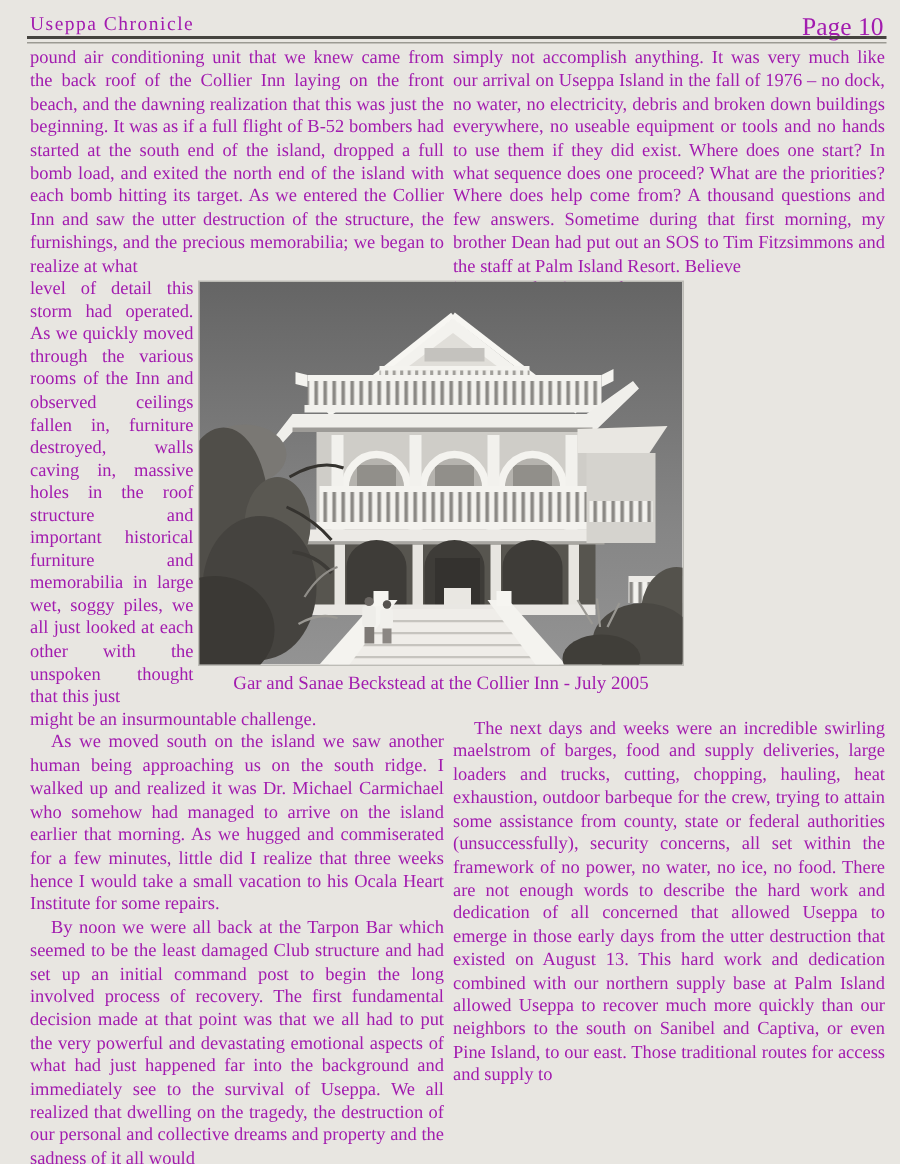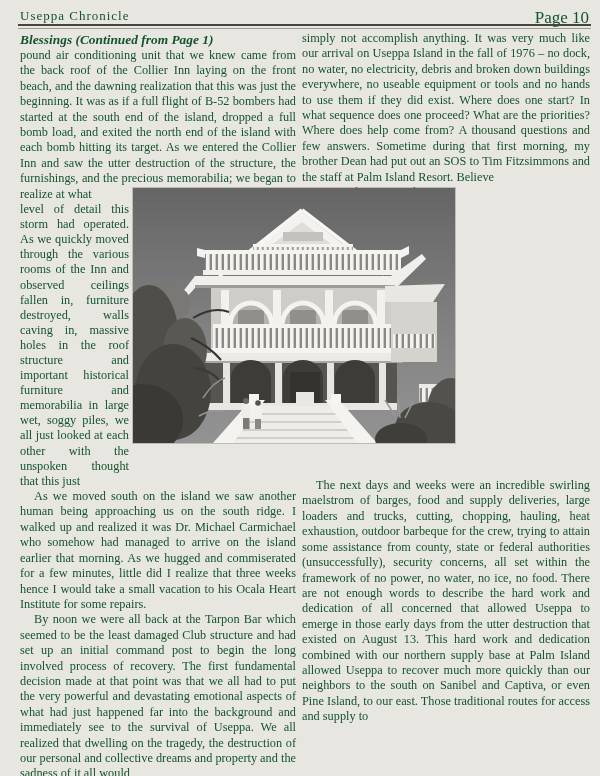--- a/index.html
+++ b/index.html
@@ -1,20 +1,20 @@
 <!DOCTYPE html>
 <html lang="en"><head>
 <meta charset="utf-8">
 <style>
   html,body { margin:0; padding:0; background:#d0cec9; }
   .page {
     position:relative; width:600px; height:776px;
     background:#e8e6e1;
     font-family:"Liberation Serif", serif;
-    color:#14532d;
+    color:#a21caf;
     overflow:hidden;
   }
   .hdr-left { position:absolute; left:20px; top:8px; font-size:13px; letter-spacing:1px; }
   .hdr-right { position:absolute; right:11px; top:8px; font-size:17px; }
   .rule-main { position:absolute; left:18px; width:573px; top:24px; height:2px; background:#45443f; }
   .rule-echo { position:absolute; left:18px; width:573px; top:28px; height:1px; background:#9b9a93; }
 
   .col { position:absolute; top:31px; text-align:justify; font-size:12.3px; line-height:15.4px; }
   .col-left  { left:20px;  width:276px; }
   .col-right { left:302px; width:288px; }
@@ -38,23 +38,23 @@
 <body>
 
 <div class="page">
 
   <span class="hdr-left">Useppa Chronicle</span>
   <span class="hdr-right">Page 10</span>
   <div class="rule-main"></div>
   <div class="rule-echo"></div>
 
   <div class="col col-left">
-    <p class="heading">Blessings (Continued from Page 1)</p>
     <p>pound air conditioning unit that we knew came from the back roof of the Collier Inn laying on the front beach, and the dawning realization that this was just the beginning.  It was as if a full flight of B-52 bombers had started at the south end of the island, dropped a full bomb load, and exited the north end of the island with each bomb hitting its target.  As we entered the Collier Inn and saw the utter destruction of the structure, the furnishings, and the precious memorabilia; we began to realize at what</p>
     <p class="narrow-l">level of detail this storm had operated.  As we quickly moved through the various rooms of the Inn and observed ceilings fallen in, furniture destroyed, walls caving in, massive holes in the roof structure and important historical furniture and memorabilia in large wet, soggy piles, we all just looked at each other with the unspoken thought that this just</p>
+    <p>might be an insurmountable challenge.</p>
     <p class="indent">As we moved south on the island we saw another human being approaching us on the south ridge.  I walked up and realized it was Dr. Michael Carmichael who somehow had managed to arrive on the island earlier that morning.  As we hugged and commiserated for a few minutes, little did I realize that three weeks hence I would take a small vacation to his Ocala Heart Institute for some repairs.</p>
     <p class="indent">By noon we were all back at the Tarpon Bar which seemed to be the least damaged Club structure and had set up an initial command post to begin the long involved process of recovery.  The first fundamental decision made at that point was that we all had to put the very powerful and devastating emotional aspects of what had just happened far into the background and immediately see to the survival of Useppa.  We all realized that dwelling on the tragedy, the destruction of our personal and collective dreams and property and the sadness of it all would</p>
   </div>
 
   <div class="col col-right">
     <p>simply not accomplish anything.  It was very much like our arrival on Useppa Island in the fall of 1976 – no dock, no water, no electricity, debris and broken down buildings everywhere, no useable equipment or tools and no hands to use them if they did exist.  Where does one start?  In what sequence does one proceed?  What are the priorities?  Where does help come from?  A thousand questions and few answers.  Sometime during that first morning, my brother Dean had put out an SOS to Tim Fitzsimmons and the staff at Palm Island Resort.  Believe</p>
     <p class="narrow-r">it or not, by 2 PM that afternoon the first of many 80 foot barge loads of men and material were already approaching Useppa Island.  Seeing that first barge arrive on Useppa with a front end loader, a truck full of supplies and several Igloo coolers full of ice we began to realize that help was on the way.  Fortunately our Palm Island Resort had been spared the</p>
     <p class="indent">The next days and weeks were an incredible swirling maelstrom of barges, food and supply deliveries, large loaders and trucks, cutting, chopping, hauling, heat exhaustion, outdoor barbeque for the crew, trying to attain some assistance from county, state or federal authorities (unsuccessfully), security concerns, all set within the framework of no power, no water, no ice, no food.  There are not enough words to describe the hard work and dedication of all concerned that allowed Useppa to emerge in those early days from the utter destruction that existed on August 13.  This hard work and dedication combined with our northern supply base at Palm Island allowed Useppa to recover much more quickly than our neighbors to the south on Sanibel and Captiva, or even Pine Island, to our east.  Those traditional routes for access and supply to</p>
   </div>
 
@@ -181,14 +181,15 @@
         <ellipse cx="318" cy="222" rx="24" ry="32" fill="#54524c"></ellipse>
         <ellipse cx="296" cy="240" rx="34" ry="26" fill="#4a4843"></ellipse>
         <ellipse cx="268" cy="251" rx="26" ry="16" fill="#403e39"></ellipse>
         <path d="M262,228 l-10,-16" stroke="#9a9893" stroke-width="1.5"></path>
         <path d="M267,230 l-2,-19" stroke="#9a9893" stroke-width="1.5"></path>
         <path d="M272,230 l8,-16" stroke="#9a9893" stroke-width="1.5"></path>
       </g>
     </svg>
   </div>
 
+  <div class="caption">Gar and Sanae Beckstead at the Collier Inn - July 2005</div>
 
 </div>
 
 </body></html>

